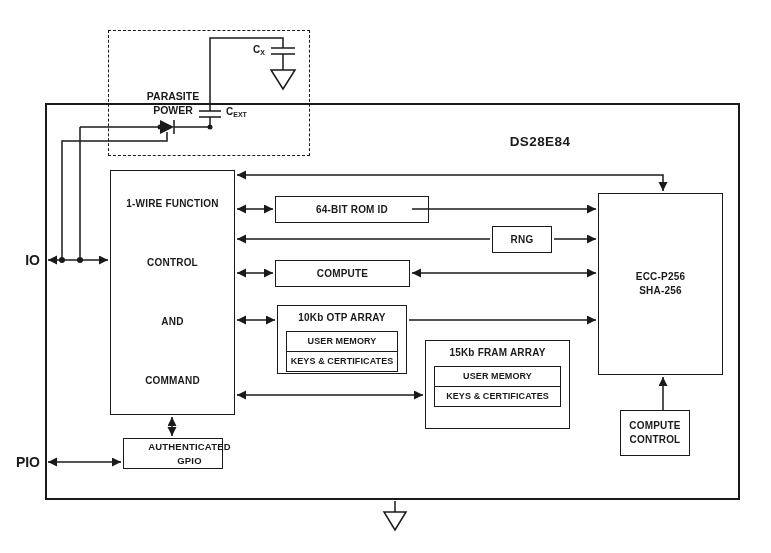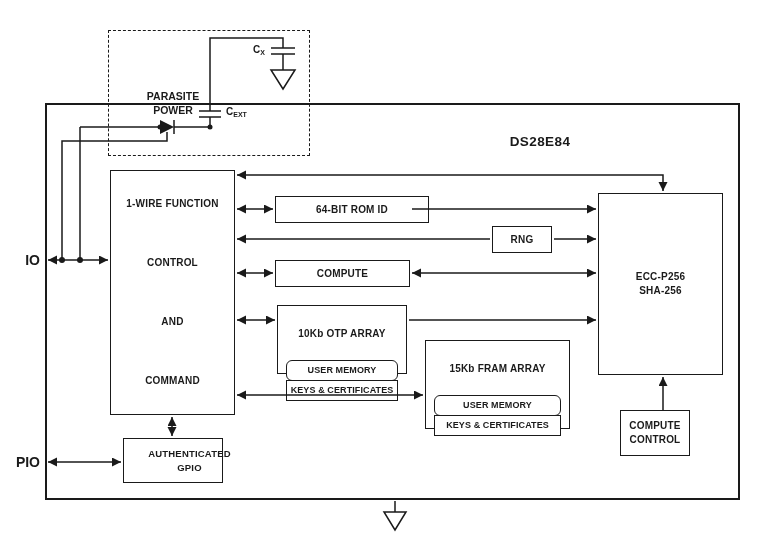--- a/index.html
+++ b/index.html
@@ -6,28 +6,28 @@
   .stage {
     position:relative; width:771px; height:553px; background:#ffffff;
     font-family:"Liberation Sans", sans-serif; color:#1a1a1a; overflow:hidden;
   }
   .box {
     position:absolute; box-sizing:border-box; border:1.6px solid #1a1a1a; background:#ffffff;
     display:flex; flex-direction:column; align-items:center; justify-content:center;
     text-align:center; font-weight:bold; font-size:10px; line-height:1.4; letter-spacing:0.2px;
     z-index:2;
   }
-  .box.top-stack { justify-content:flex-start; padding-top:19px; }
+  .box.top-stack { justify-content:flex-start; padding-top:3px; }
   .box .title-row { height:17px; line-height:17px; font-size:10px; }
   .memrows { align-self:stretch; margin:1px 8px 0 8px; }
   .memrows .row {
     box-sizing:border-box; border:1.5px solid #1a1a1a; height:21px; line-height:18px;
     margin-top:-1.5px; background:#ffffff; font-size:9px; letter-spacing:0.1px;
   }
-  .memrows .row:first-child { margin-top:17px;border-radius:6px; }
+  .memrows .row:first-child { margin-top:4px; }
   .dashed-box {
     position:absolute; box-sizing:border-box; border:1.6px dashed #1a1a1a; background:transparent; z-index:1;
   }
   .main-box {
     position:absolute; box-sizing:border-box; border:2px solid #1a1a1a; background:transparent; z-index:0;
   }
   .lbl { position:absolute; font-weight:bold; z-index:2; }
   .chip-title { font-size:13.5px; letter-spacing:0.4px; text-align:center; }
   .pin-label { font-size:14px; text-align:right; }
   .parasite-label { font-size:10.5px; line-height:1.3; text-align:center; }
@@ -95,21 +95,21 @@
   <div class="box" style="left:598px; top:193px; width:125px; height:182px;align-items:center;">
     <div>ECC-P256</div>
     <div>SHA-256</div>
   </div>
 
   <div class="box" style="left:620px; top:410px; width:70px; height:46px;">
     <div>COMPUTE</div>
     <div>CONTROL</div>
   </div>
 
-  <div class="box" style="left:123px; top:438px; width:100px; height:45px;padding-left:33px;">
+  <div class="box" style="left:123px; top:438px; width:100px; height:31px;padding-left:33px;">
     <div style="font-size:9.5px;">AUTHENTICATED</div>
     <div style="font-size:9.5px;">GPIO</div>
   </div>
 
   <svg class="wires" width="771" height="553" viewBox="0 0 771 553">
     <defs>
       <marker id="ah" markerWidth="10" markerHeight="10" refX="9" refY="4.5" orient="auto-start-reverse" markerUnits="userSpaceOnUse">
         <path d="M0,0 L9,4.5 L0,9 Z" fill="#1a1a1a"></path>
       </marker>
     </defs>

